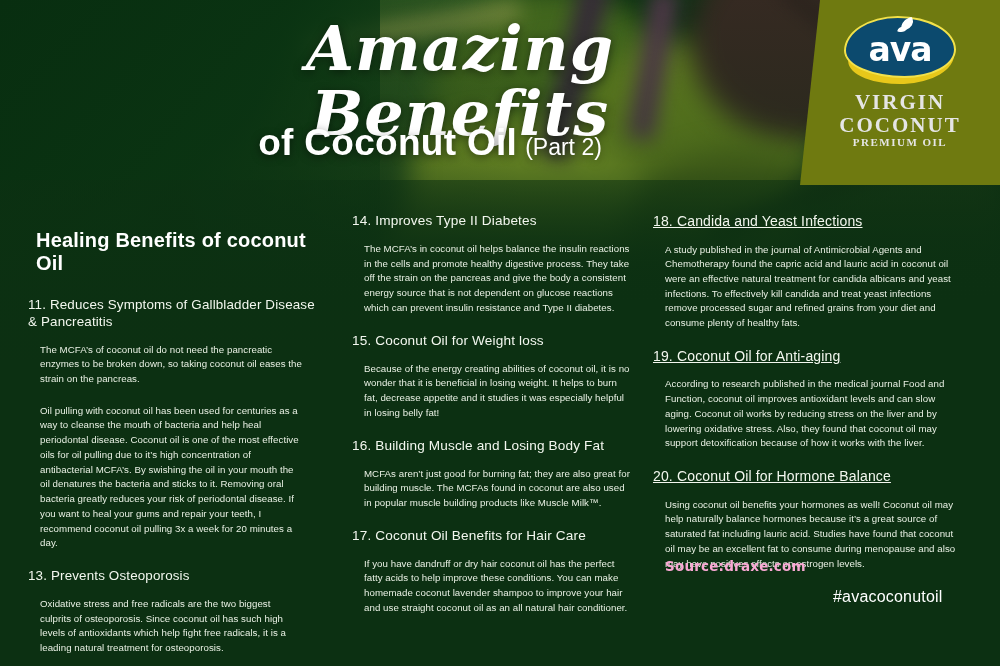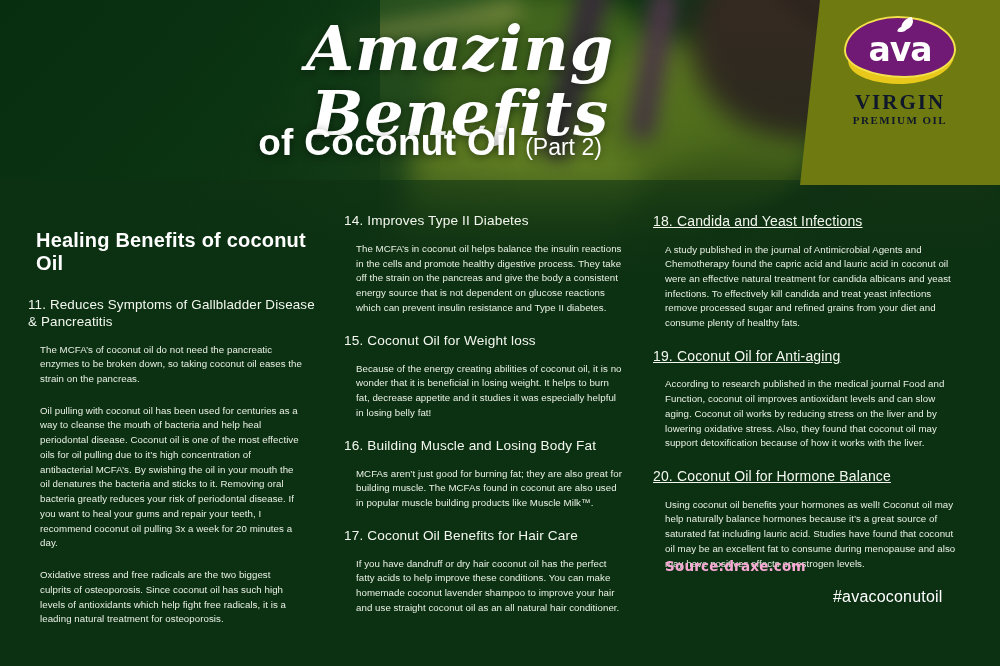--- a/index.html
+++ b/index.html
@@ -45,38 +45,38 @@
   .ava-badge{
     position:relative;margin:16px auto 0;width:112px;height:66px;
   }
   .ava-shadow{
     position:absolute;left:4px;top:10px;width:106px;height:58px;
     background:#e8c81a;border-radius:46% 54% 48% 52%/58% 52% 48% 42%;
     transform:rotate(-2deg);
   }
   .ava-body{
     position:absolute;left:0;top:0;width:108px;height:58px;
-    background:#701a75;border-radius:48% 52% 46% 54%/56% 54% 46% 44%;
+    background:#0c4a6e;border-radius:48% 52% 46% 54%/56% 54% 46% 44%;
     border:2px solid #f2e14a;
     display:flex;align-items:center;justify-content:center;
   }
   .ava-word{
     color:#ffffff;font-size:33px;font-weight:bold;letter-spacing:-1px;
     font-family:"DejaVu Sans",sans-serif;line-height:1;margin-top:4px;
   }
   .ava-leaf{
     position:absolute;left:56px;top:3px;width:14px;height:10px;
     background:#ffffff;border-radius:80% 10% 70% 12%;transform:rotate(-22deg);
   }
   .ava-leaf:after{
     content:"";position:absolute;left:-4px;top:5px;width:9px;height:6px;
     background:#ffffff;border-radius:80% 10% 70% 12%;transform:rotate(28deg);
   }
   .logo-l1,.logo-l2,.logo-l3{
-    color:#0f172a;font-family:"Liberation Serif",serif;font-weight:bold;
+    color:#e5e5e5;font-family:"Liberation Serif",serif;font-weight:bold;
     letter-spacing:2px;line-height:1.08;
   }
   .logo-l1{font-size:21px;margin-top:9px;}
   .logo-l2{font-size:21px;}
   .logo-l3{font-size:11px;letter-spacing:1.5px;margin-top:1px;}
 
   
   .title-script{
     position:absolute;left:150px;top:16px;width:620px;
     text-align:center;color:#ffffff;
@@ -97,21 +97,21 @@
   }
   .title-sub .part{
     font-family:"Liberation Sans",sans-serif;
     font-size:23px;font-weight:normal;margin-left:8px;
     text-shadow:0 2px 8px rgba(0,0,0,.5);
   }
 
   
   .col{position:absolute;top:213px;color:#eef3ea;}
   #col1{left:28px;width:288px;}
-  #col2{left:344px;width:292px;}
+  #col2{left:352px;width:292px;}
   #col3{left:653px;width:322px;}
 
   .section-title{
     font-size:20px;font-weight:bold;color:#ffffff;
     margin:16px 0 22px 8px;letter-spacing:.2px;
     font-family:"Liberation Sans",sans-serif;
   }
   .item{margin-bottom:17px;}
   .item h3{
     margin:0 0 5px 0;
@@ -166,38 +166,40 @@
 
   <div class="logo-panel">
     <div class="ava-badge">
       <div class="ava-shadow"></div>
       <div class="ava-body">
         <span class="ava-word">ava</span>
       </div>
       <div class="ava-leaf"></div>
     </div>
     <div class="logo-l1">VIRGIN</div>
+    <div class="logo-l2">COCONUT</div>
     <div class="logo-l3">PREMIUM OIL</div>
   </div>
 
   <div class="title-script">Amazing Benefits</div>
   <div class="title-sub">
     <span class="main">of Coconut Oil</span><span class="part">(Part 2)</span>
   </div>
 
   <div class="col" id="col1">
     <div class="section-title">Healing Benefits of coconut Oil</div>
     <div class="item">
       <h3>11. Reduces Symptoms of Gallbladder Disease &amp; Pancreatitis</h3>
       <p>The MCFA’s of coconut oil do not need the pancreatic enzymes to be broken down, so taking coconut oil eases the strain on the pancreas.</p>
     </div>
     <div class="item">
       <p>Oil pulling with coconut oil has been used for centuries as a way to cleanse the mouth of bacteria and help heal periodontal disease. Coconut oil is one of the most effective oils for oil pulling due to it’s high concentration of antibacterial MCFA’s. By swishing the oil in your mouth the oil denatures the bacteria and sticks to it. Removing oral bacteria greatly reduces your risk of periodontal disease. If you want to heal your gums and repair your teeth, I recommend coconut oil pulling 3x a week for 20 minutes a day.</p>
     </div>
     <div class="item">
+      <h3>13. Prevents Osteoporosis</h3>
       <p>Oxidative stress and free radicals are the two biggest culprits of osteoporosis. Since coconut oil has such high levels of antioxidants which help fight free radicals, it is a leading natural treatment for osteoporosis.</p>
     </div>
   </div>
 
   <div class="col" id="col2">
     <div class="item">
       <h3>14. Improves Type II Diabetes</h3>
       <p>The MCFA’s in coconut oil helps balance the insulin reactions in the cells and promote healthy digestive process. They take off the strain on the pancreas and give the body a consistent energy source that is not dependent on glucose reactions which can prevent insulin resistance and Type II diabetes.</p>
     </div>
     <div class="item">

